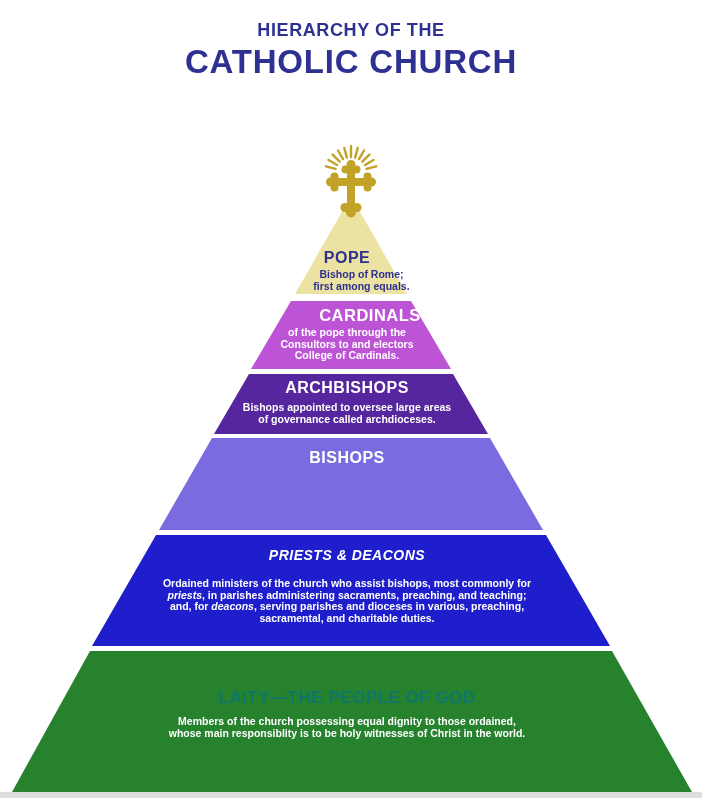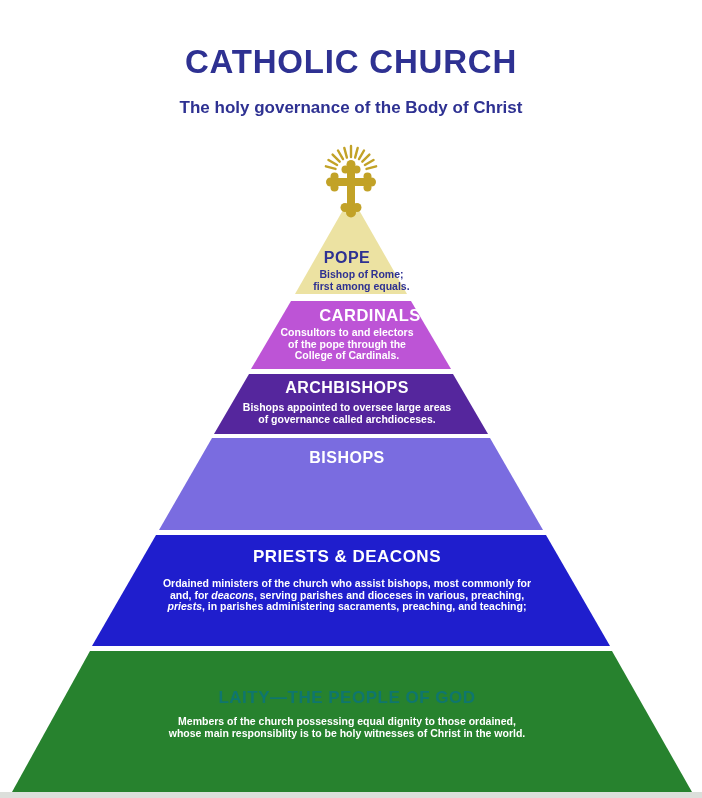--- a/index.html
+++ b/index.html
@@ -27,34 +27,34 @@
   .lvl-body{font-size:10.5px;line-height:11.5px;}
   .it{font-style:italic;}
   .h-pope  {top:250px;font-size:16px;}
   .b-pope  {top:269px;}
   .h-card  {top:307px;font-size:16.5px;}
   .b-card  {top:327px;}
   .h-arch  {top:380px;font-size:16px;text-align:center;}
   .b-arch  {top:402px;}
   .h-bish  {top:450px;font-size:16px;}
   .b-bish  {top:478px;}
-  .h-priest{top:548px;font-size:17px;}
+  .h-priest{top:548px;font-size:14px;font-style:italic;}
   .b-priest{top:578px;}
   .h-laity {top:689px;font-size:17px;}
   .b-laity {top:716px;}
   
   .cross-wrap{position:absolute;left:301px;top:140px;width:100px;height:86px;}
 </style>
 </head>
 <body>
 
 <div class="stage">
 
+  <div class="hdr hdr-kicker" style="color: rgb(46, 49, 146);">HIERARCHY OF THE</div>
   <div class="hdr hdr-title" style="color: rgb(46, 49, 146);">CATHOLIC CHURCH</div>
-  <div class="hdr hdr-sub" style="color: rgb(46, 49, 146);">The holy governance of the Body of Christ</div>
 
   <div class="lvl lvl-pope" style="background-color: rgb(236, 226, 162);"></div>
   <div class="lvl lvl-card" style="background-color: rgb(189, 84, 214);"></div>
   <div class="lvl lvl-arch" style="background-color: rgb(85, 38, 157);"></div>
   <div class="lvl lvl-bish" style="background-color: rgb(122, 108, 224);"></div>
   <div class="lvl lvl-priest" style="background-color: rgb(31, 30, 205);"></div>
   <div class="lvl lvl-laity" style="background-color: rgb(39, 130, 46);"></div>
   <div class="baseline-strip" style="background-color: rgb(220, 223, 219);"></div>
 
   <div class="cross-wrap" style="color: rgb(194, 162, 39);">
@@ -92,43 +92,46 @@
   </div>
 
   <div class="ltxt lvl-head h-pope" style="color: rgb(46, 49, 146);">POPE</div>
   <div class="ltxt lvl-body b-pope" style="color: rgb(46, 49, 146); padding-left: 29px;">
     <div>Bishop of Rome;</div>
     <div>first among equals.</div>
   </div>
 
   <div class="ltxt lvl-head h-card" style="color: rgb(255, 255, 255); padding-left: 46px;">CARDINALS</div>
   <div class="ltxt lvl-body b-card" style="color: rgb(255, 255, 255);">
+    <div>of the pope through the</div>
     <div>Consultors to and electors</div>
-    <div>of the pope through the</div>
     <div>College of Cardinals.</div>
   </div>
 
   <div class="ltxt lvl-head h-arch" style="color: rgb(255, 255, 255);">ARCHBISHOPS</div>
   <div class="ltxt lvl-body b-arch" style="color: rgb(255, 255, 255);">
     <div>Bishops appointed to oversee large areas</div>
     <div>of governance called archdioceses.</div>
   </div>
 
   <div class="ltxt lvl-head h-bish" style="color: rgb(255, 255, 255);">BISHOPS</div>
 
   <div class="ltxt lvl-head h-priest" style="color: rgb(255, 255, 255);">PRIESTS &amp; DEACONS</div>
   <div class="ltxt lvl-body b-priest" style="color: rgb(255, 255, 255);">
     <div>
       <span>Ordained ministers of the church who assist bishops, most commonly for</span>
     </div>
     <div>
+      <span class="it">priests</span><span>, in parishes administering sacraments, preaching, and teaching;</span>
+    </div>
+    <div>
       <span>and, for </span><span class="it">deacons</span><span>, serving parishes and dioceses in various, preaching,</span>
     </div>
     <div>
-      <span class="it">priests</span><span>, in parishes administering sacraments, preaching, and teaching;</span>
+      <span>sacramental, and charitable duties.</span>
     </div>
   </div>
 
   <div class="ltxt lvl-head h-laity" style="color: #0f766e;">LAITY—THE PEOPLE OF GOD</div>
   <div class="ltxt lvl-body b-laity" style="color: rgb(255, 255, 255);">
     <div>Members of the church possessing equal dignity to those ordained,</div>
     <div>whose main responsiblity is to be holy witnesses of Christ in the world.</div>
   </div>
 
 </div>

